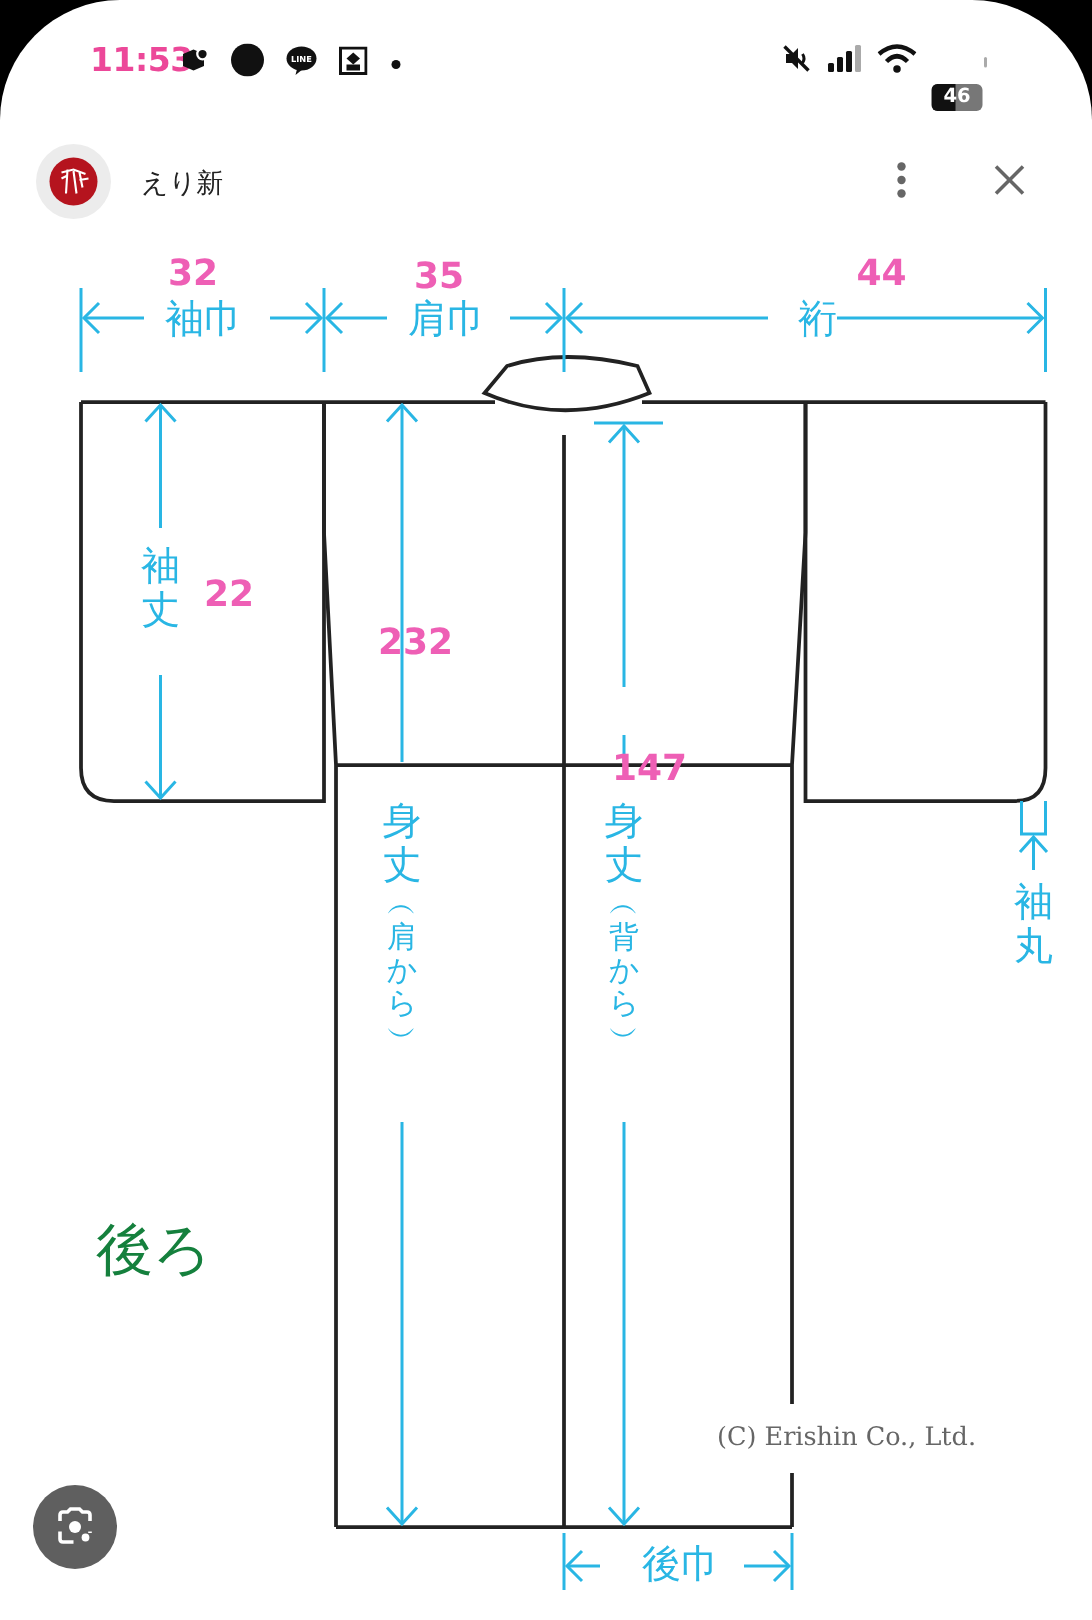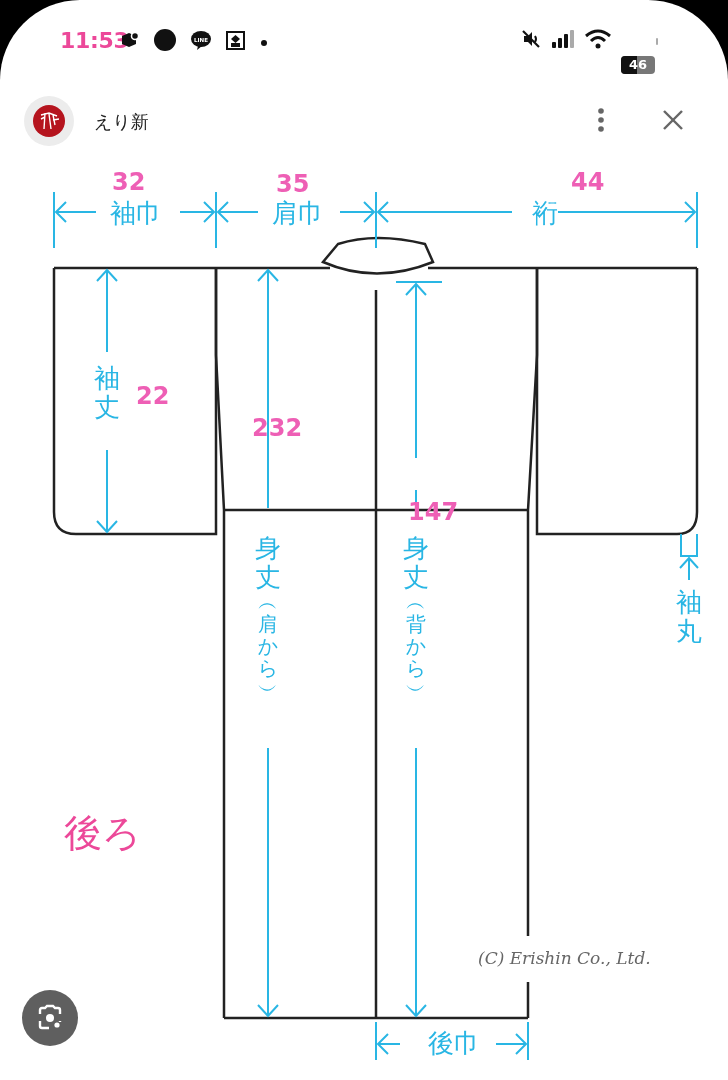--- a/index.html
+++ b/index.html
@@ -23,22 +23,22 @@
   .menu-btn { position: absolute; left: 588px; top: 8px; width: 26px; height: 34px; cursor: pointer; }
   .close-btn { position: absolute; left: 656px; top: 8px; width: 34px; height: 34px; cursor: pointer; }
 
   .diagram { position: absolute; left: 0; top: 150px; width: 728px; height: 930px; }
   .diagram svg { position: absolute; left: 0; top: 0; }
   .lbl { position: absolute; color: #29b6e4; font-family: "DejaVu Serif", serif; font-size: 26px; line-height: 1; margin-left: 12px; }
   .vlbl { position: absolute; color: #29b6e4; font-family: "DejaVu Serif", serif; font-size: 26px; line-height: 1.1; width: 30px; text-align: center; }
   .vlbl span { display: block; }
   .vsmall { font-size: 20px; }
   .num { position: absolute; color: #ee5fb5; font-weight: bold; font-size: 24px; font-family: "DejaVu Sans", sans-serif; line-height: 1; }
-  .back-label { position: absolute; left: 64px; top: 658px; font-family: "DejaVu Serif", serif; font-size: 38px; color: #ec4899; text-align: right; }
-  .copyright { position: absolute; left: 478px; top: 798px; font-family: "DejaVu Serif", serif; font-size: 17px; font-style: italic; color: #666; }
+  .back-label { position: absolute; left: 64px; top: 658px; font-family: "DejaVu Serif", serif; font-size: 38px; color: #15803d; text-align: right; }
+  .copyright { position: absolute; left: 478px; top: 798px; font-family: "DejaVu Serif", serif; font-size: 17px; color: #666; }
 
   .lens-btn { position: absolute; left: 22px; top: 990px; width: 56px; height: 56px; border-radius: 50%; background: #5f5f5f; cursor: pointer; }
   .lens-btn svg { position: absolute; left: 14px; top: 14px; }
 </style>
 </head>
 <body>
 
 <div class="screen">
 
   <div class="status-bar">

